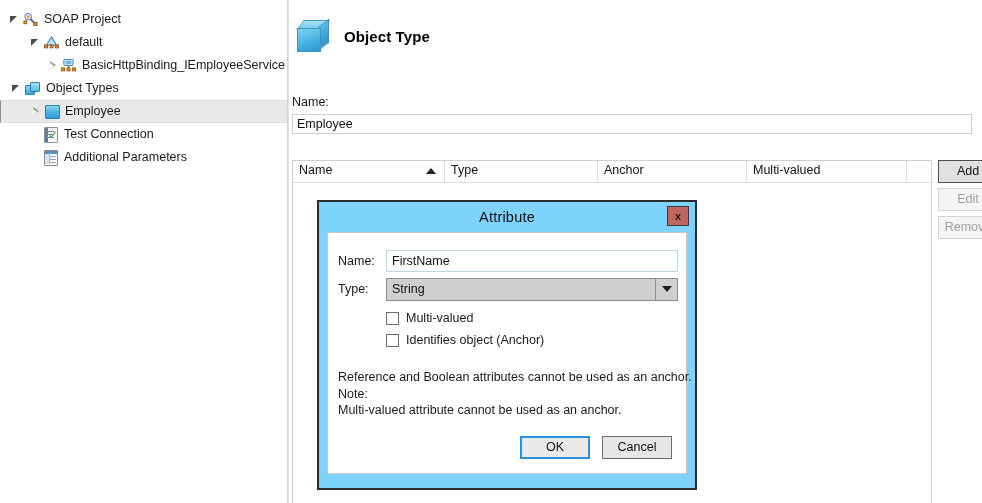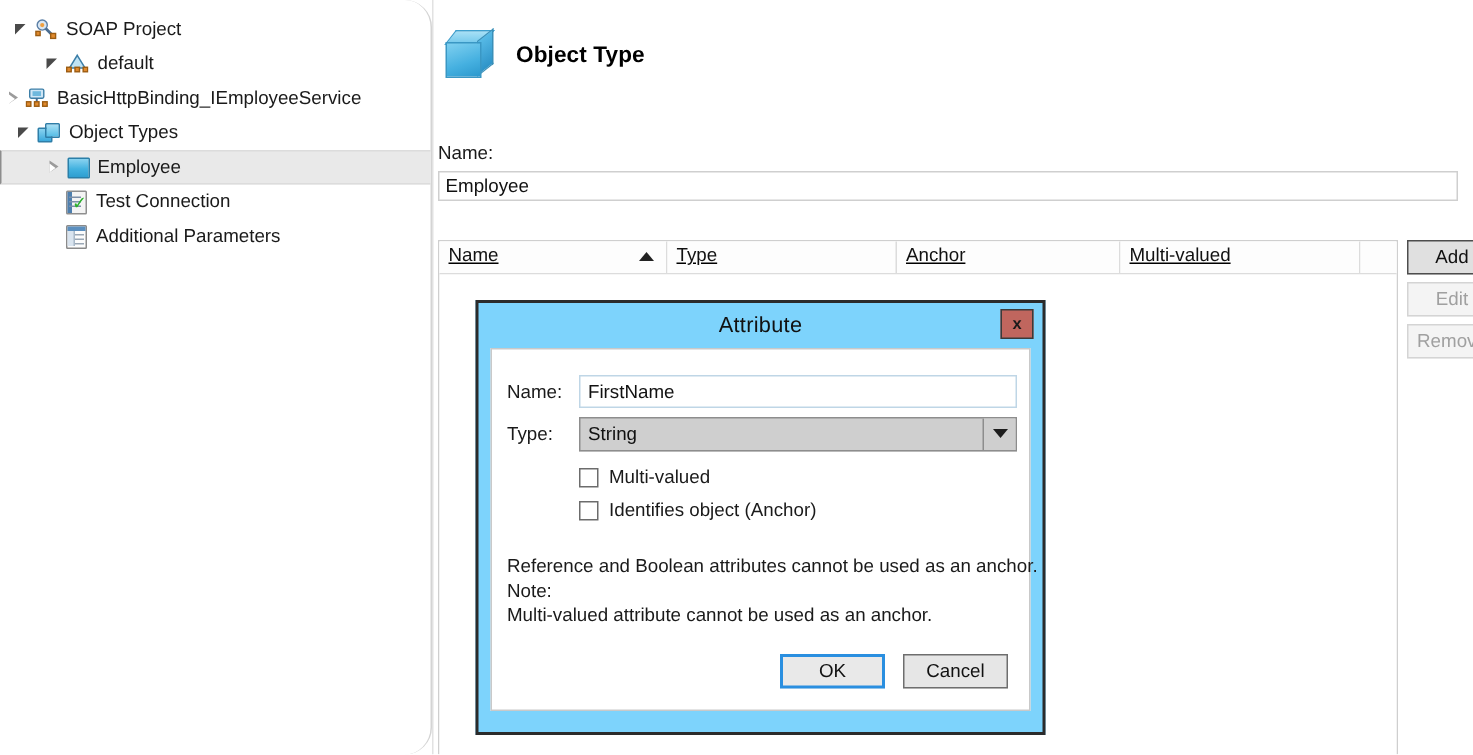--- a/index.html
+++ b/index.html
@@ -13,21 +13,20 @@
     -webkit-font-smoothing:antialiased;
   }
   .app{position:absolute;inset:0;display:flex;}
 
   
   .tree-pane{
     width:287px;flex:0 0 287px;height:503px;
     background:#ffffff;position:relative;
     border-right:1px solid #d4d4d4;
     overflow:hidden;
-    border-radius:18px;
   }
   .tree-row{
     position:relative;height:23px;display:flex;align-items:center;
     white-space:nowrap;
   }
   .tree-row.sel{background:#e9e9e9;border-top:1px solid #dcdcdc;border-bottom:1px solid #dcdcdc;}
   .expander{
     width:16px;height:16px;flex:0 0 16px;display:flex;align-items:center;justify-content:center;
   }
   .exp-closed-o{
@@ -109,21 +108,21 @@
     position:absolute;left:3px;top:114px;width:680px;height:20px;
     border:1px solid #cfcfcf;background:#fff;font-family:inherit;font-size:12.5px;
     color:#111;padding:0 4px;box-sizing:border-box;line-height:18px;outline:none;
   }
   .lbl-attrs{position:absolute;left:3px;top:140px;font-size:12.5px;color:#1a1a1a;margin-top:34px;}
 
   .grid{
     position:absolute;left:3px;top:160px;width:640px;height:343px;
     border:1px solid #cfcfcf;border-bottom:none;background:#fff;box-sizing:border-box;
   }
-  .grid-head{display:flex;height:21px;background:#fdfdfd;border-bottom:1px solid #dcdcdc;text-decoration:underline;}
+  .grid-head{display:flex;height:21px;background:#fdfdfd;border-bottom:1px solid #dcdcdc;}
   .gh{
     position:relative;box-sizing:border-box;border-right:1px solid #dcdcdc;
     font-size:12.5px;color:#111;padding:2px 0 0 6px;background:#fdfdfd;height:21px;
   }
   .gh .sort{
     position:absolute;right:8px;top:7px;width:0;height:0;
     border-left:5px solid transparent;border-right:5px solid transparent;border-bottom:6px solid #222;
   }
   .grid-body{height:320px;background:#fff;}
 
@@ -226,21 +225,21 @@
         <svg class="ic-soap" viewBox="0 0 16 16">
           <path d="M8 2 L13.5 11 L2.5 11 Z" fill="#bfe3f5" stroke="#3d7fa8" stroke-width="1.1"></path>
           <rect x="0.5" y="10.5" width="3.2" height="3.2" fill="#e08a2e" stroke="#9c5c12"></rect>
           <rect x="6.4" y="10.5" width="3.2" height="3.2" fill="#e08a2e" stroke="#9c5c12"></rect>
           <rect x="12.2" y="10.5" width="3.2" height="3.2" fill="#e08a2e" stroke="#9c5c12"></rect>
         </svg>
       </span>
       <span class="tlabel">default</span>
     </div>
 
-    <div class="tree-row" style="">
+    <div class="tree-row" style="padding-left:44px">
       <span class="expander">
           <span class="exp-closed-o"></span>
         </span>
       <span class="ticon">
         <svg class="ic-soap" viewBox="0 0 16 16">
           <rect x="3" y="1.5" width="10" height="6.5" rx="1" fill="#cfe6f6" stroke="#3d7fa8"></rect>
           <rect x="5" y="3" width="6" height="3.4" fill="#6fb8dd"></rect>
           <path d="M8 8 L8 10.5" stroke="#4a6d91" stroke-width="1.4"></path>
           <rect x="0.6" y="10.5" width="3.2" height="3.2" fill="#e08a2e" stroke="#9c5c12"></rect>
           <rect x="6.4" y="10.5" width="3.2" height="3.2" fill="#e08a2e" stroke="#9c5c12"></rect>

